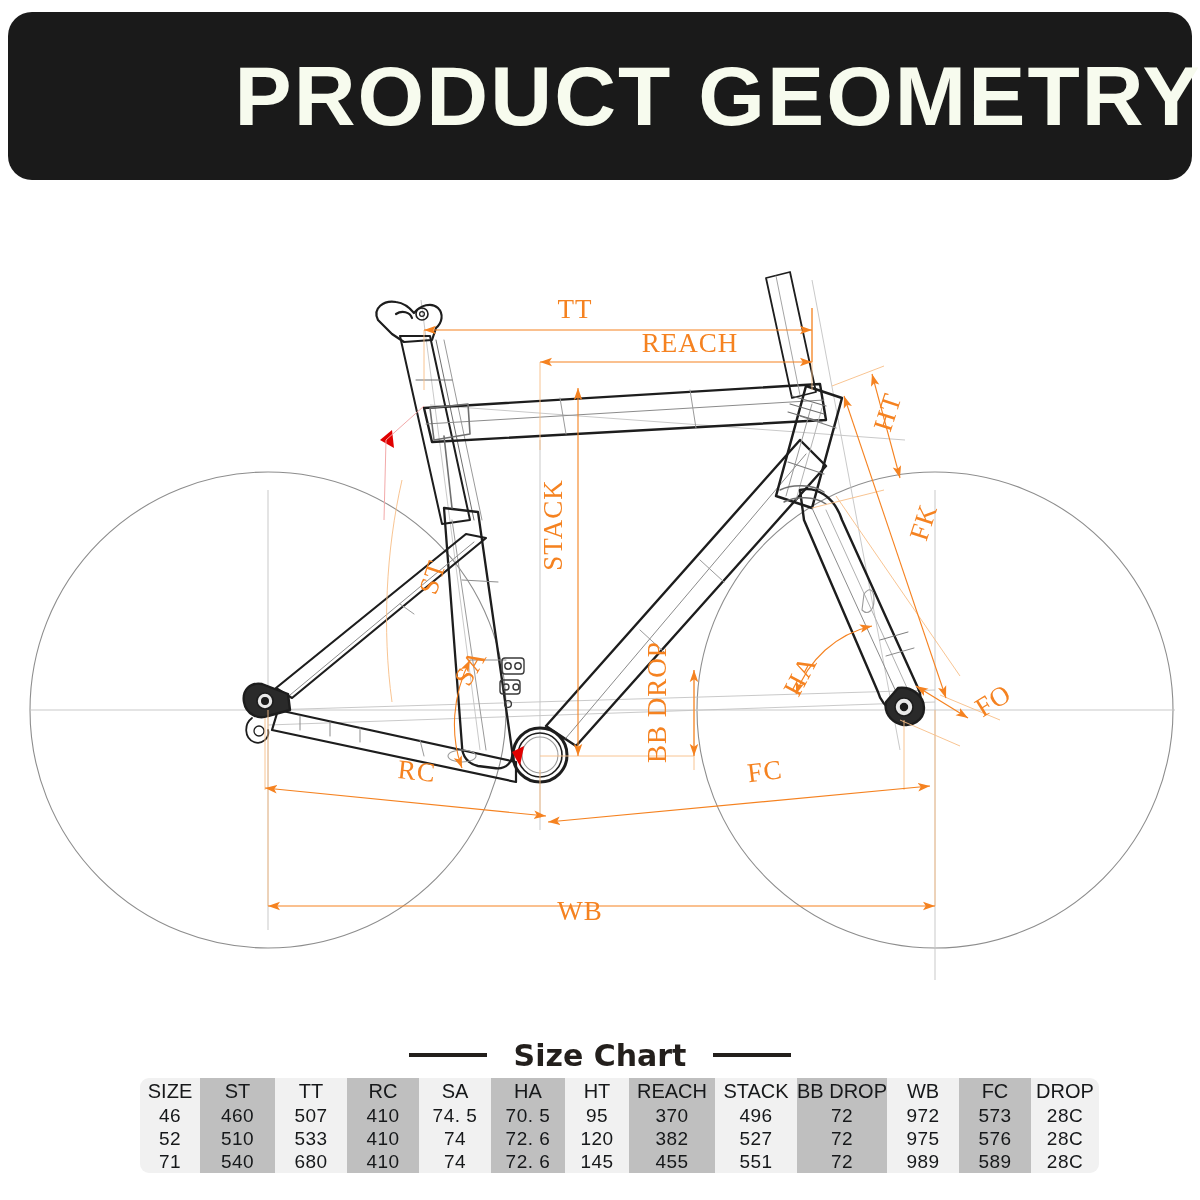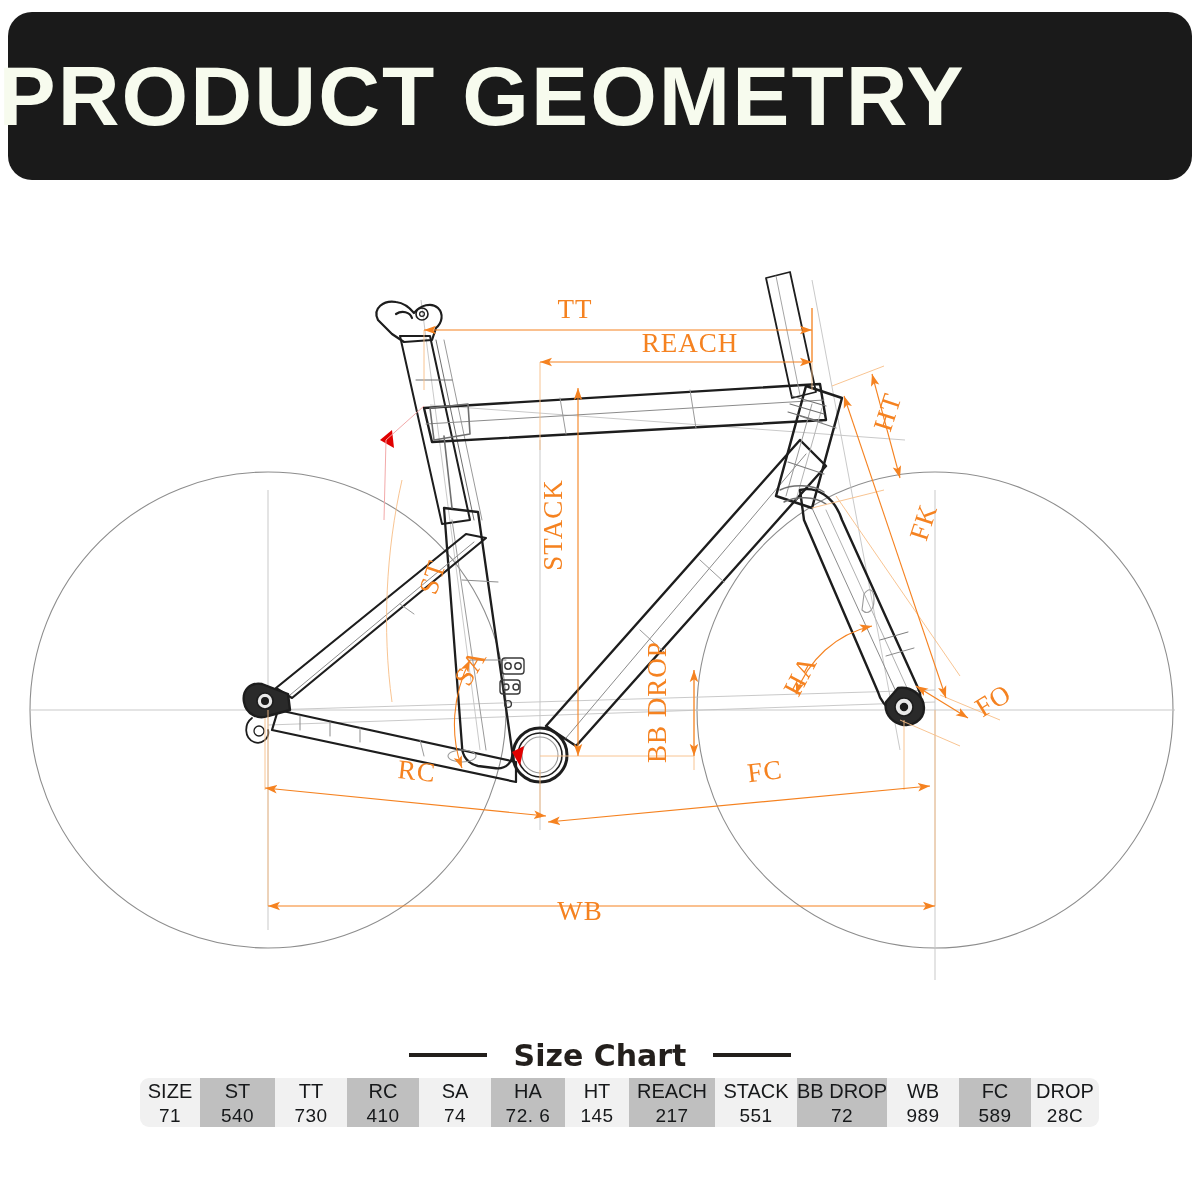--- a/index.html
+++ b/index.html
@@ -20,21 +20,21 @@
   #header-banner {
     position: absolute;
     left: 8px;
     top: 12px;
     width: 1184px;
     height: 168px;
     background: #1a1a1a;
     border-radius: 24px;
     display: flex;
     align-items: center;
-    justify-content: flex-start;
+    justify-content: flex-end;
     box-sizing: border-box;
   }
   #banner-title {
     color: #f7fbee;
     font-family: "Liberation Sans Narrow", "Liberation Sans", sans-serif;
     font-weight: bold;
     font-size: 84px;
     letter-spacing: 2px;
     transform: scaleX(1.02);
     white-space: nowrap;
@@ -434,28 +434,58 @@
           <th class="col-dark">REACH</th>
           <th class="col-light">STACK</th>
           <th class="col-dark">BB DROP</th>
           <th class="col-light">WB</th>
           <th class="col-dark">FC</th>
           <th class="col-light">DROP</th>
         </tr>
     </thead>
     <tbody id="size-table-body">
         <tr>
+          <td class="cell-val col-light">46</td>
+          <td class="cell-val col-dark">460</td>
+          <td class="cell-val col-light">507</td>
+          <td class="cell-val col-dark">410</td>
+          <td class="cell-val col-light">74. 5</td>
+          <td class="cell-val col-dark">70. 5</td>
+          <td class="cell-val col-light">95</td>
+          <td class="cell-val col-dark">370</td>
+          <td class="cell-val col-light">496</td>
+          <td class="cell-val col-dark">72</td>
+          <td class="cell-val col-light">972</td>
+          <td class="cell-val col-dark">573</td>
+          <td class="cell-val col-light">28C</td>
+        </tr>
+        <tr>
+          <td class="cell-val col-light">52</td>
+          <td class="cell-val col-dark">510</td>
+          <td class="cell-val col-light">533</td>
+          <td class="cell-val col-dark">410</td>
+          <td class="cell-val col-light">74</td>
+          <td class="cell-val col-dark">72. 6</td>
+          <td class="cell-val col-light">120</td>
+          <td class="cell-val col-dark">382</td>
+          <td class="cell-val col-light">527</td>
+          <td class="cell-val col-dark">72</td>
+          <td class="cell-val col-light">975</td>
+          <td class="cell-val col-dark">576</td>
+          <td class="cell-val col-light">28C</td>
+        </tr>
+        <tr>
           <td class="cell-val col-light">71</td>
           <td class="cell-val col-dark">540</td>
-          <td class="cell-val col-light">730</td>
+          <td class="cell-val col-light">680</td>
           <td class="cell-val col-dark">410</td>
           <td class="cell-val col-light">74</td>
           <td class="cell-val col-dark">72. 6</td>
           <td class="cell-val col-light">145</td>
-          <td class="cell-val col-dark">217</td>
+          <td class="cell-val col-dark">455</td>
           <td class="cell-val col-light">551</td>
           <td class="cell-val col-dark">72</td>
           <td class="cell-val col-light">989</td>
           <td class="cell-val col-dark">589</td>
           <td class="cell-val col-light">28C</td>
         </tr>
       </tbody>
   </table>
 </div>
 

